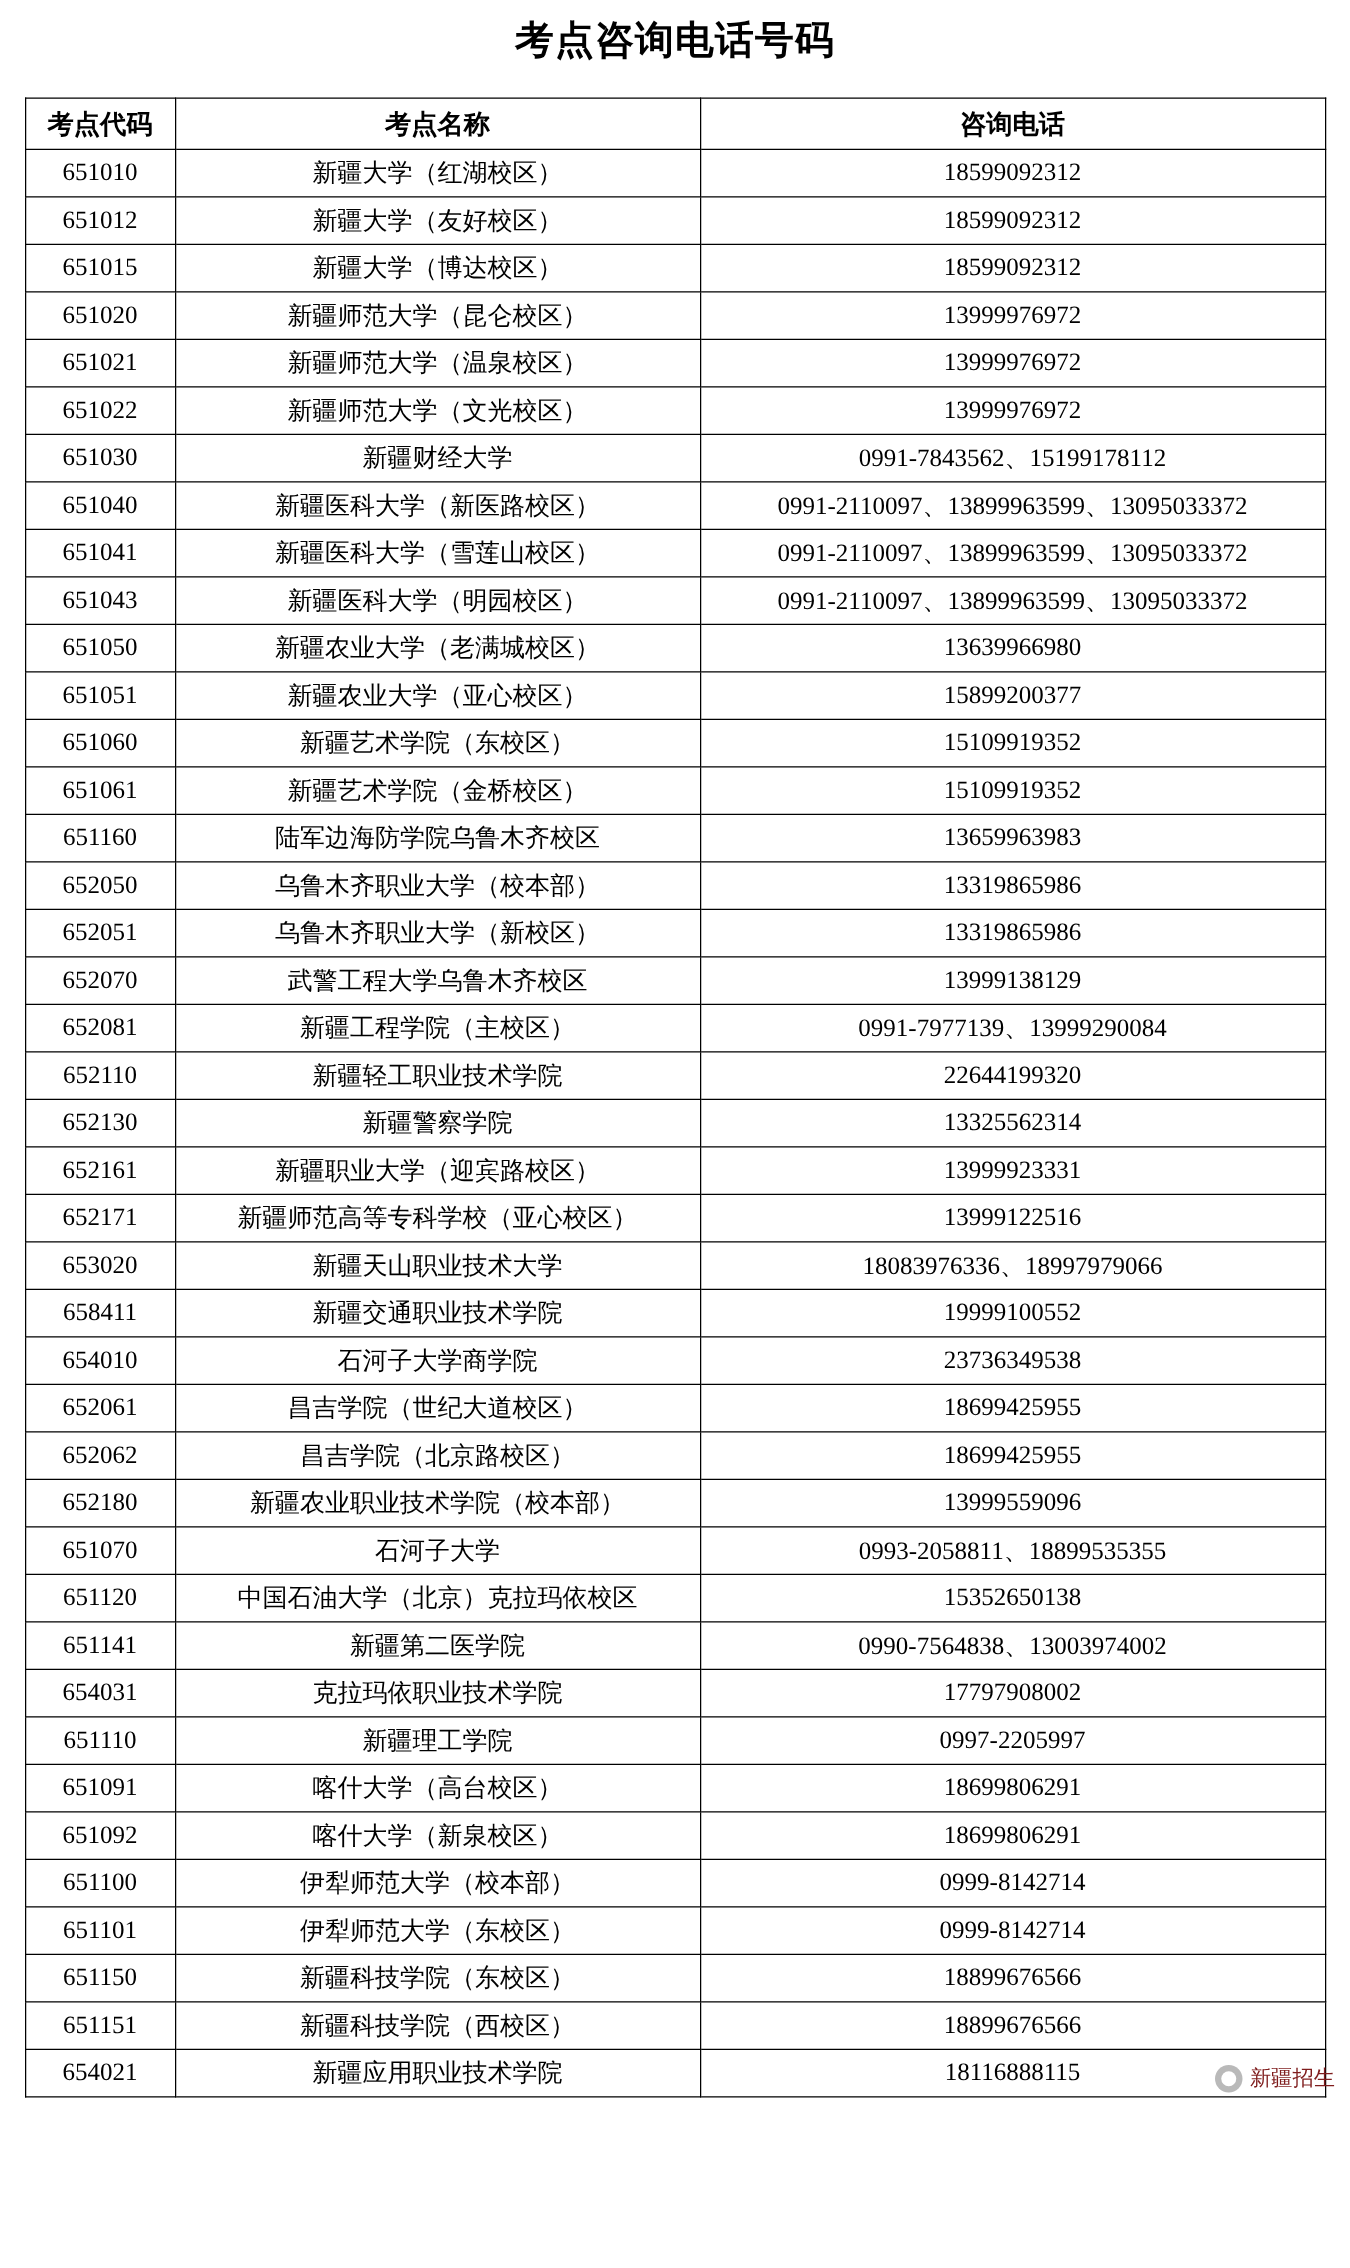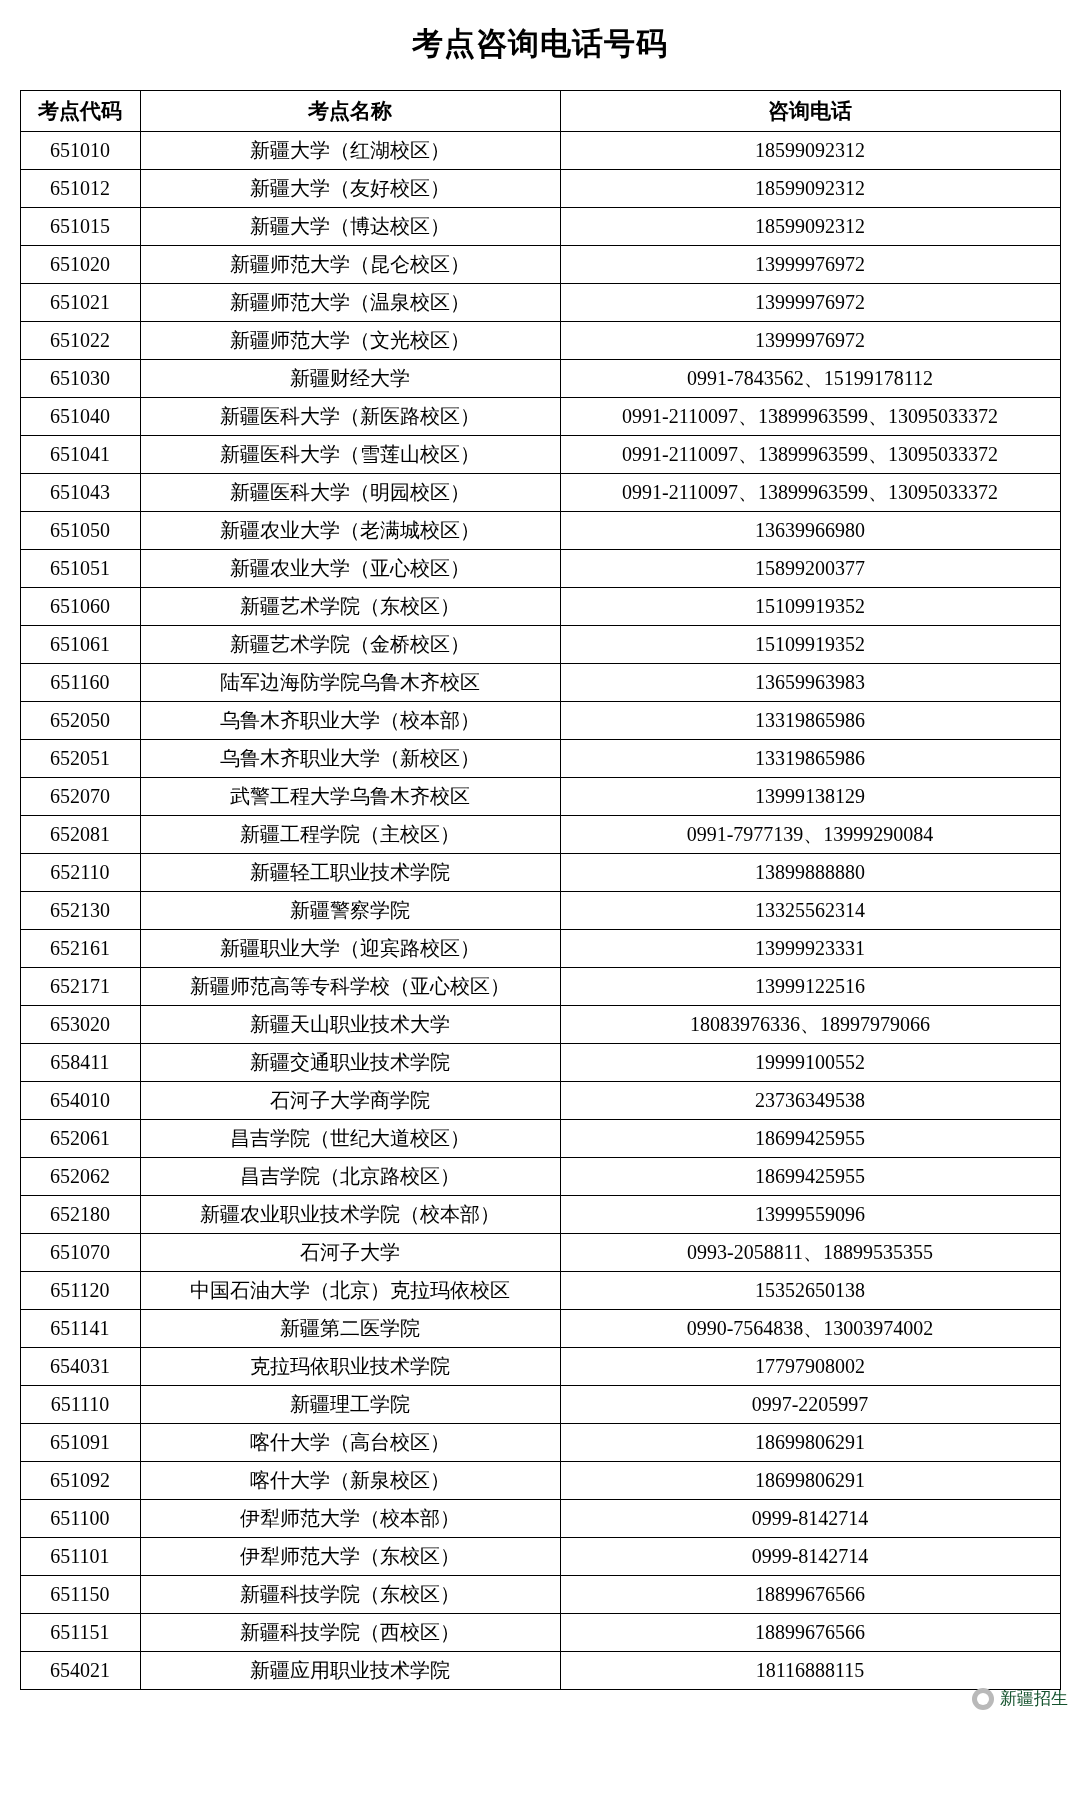--- a/index.html
+++ b/index.html
@@ -8,21 +8,21 @@
     background: #ffffff;
   }
   body {
     width: 1080px;
     font-family: "Liberation Serif", "DejaVu Serif", serif;
     color: #000000;
   }
   .page {
     width: 1080px;
     box-sizing: border-box;
-    padding: 16px;
+    padding: 4px;
     position: relative;
   }
   .doc-title {
     text-align: center;
     font-size: 31px;
     font-weight: bold;
     line-height: 1.3;
     padding: 8px 0 10px 0;
     letter-spacing: 1px;
   }
@@ -52,25 +52,25 @@
   col.c-name { width: 420px; }
   col.c-phone { width: 500px; }
 
   td.cell-code { font-family: "Liberation Serif", serif; }
   td.cell-name { }
   td.cell-phone { }
 
   .watermark {
     position: absolute;
     right: 12px;
-    bottom: 12px;
+    bottom: 24px;
     display: flex;
     align-items: center;
     gap: 6px;
-    color: #14532d;
+    color: #7f1d1d;
     font-size: 17px;
     font-family: "Liberation Sans", sans-serif;
   }
   .watermark .wm-logo {
     width: 22px;
     height: 22px;
     border-radius: 50%;
     background: #b9b9b9;
     position: relative;
     display: inline-block;
@@ -199,21 +199,21 @@
           <td class="cell-phone">13999138129</td>
         </tr>
         <tr>
           <td class="cell-code">652081</td>
           <td class="cell-name">新疆工程学院（主校区）</td>
           <td class="cell-phone">0991-7977139、13999290084</td>
         </tr>
         <tr>
           <td class="cell-code">652110</td>
           <td class="cell-name">新疆轻工职业技术学院</td>
-          <td class="cell-phone">13899888880</td>
+          <td class="cell-phone">22644199320</td>
         </tr>
         <tr>
           <td class="cell-code">652130</td>
           <td class="cell-name">新疆警察学院</td>
           <td class="cell-phone">13325562314</td>
         </tr>
         <tr>
           <td class="cell-code">652161</td>
           <td class="cell-name">新疆职业大学（迎宾路校区）</td>
           <td class="cell-phone">13999923331</td>

